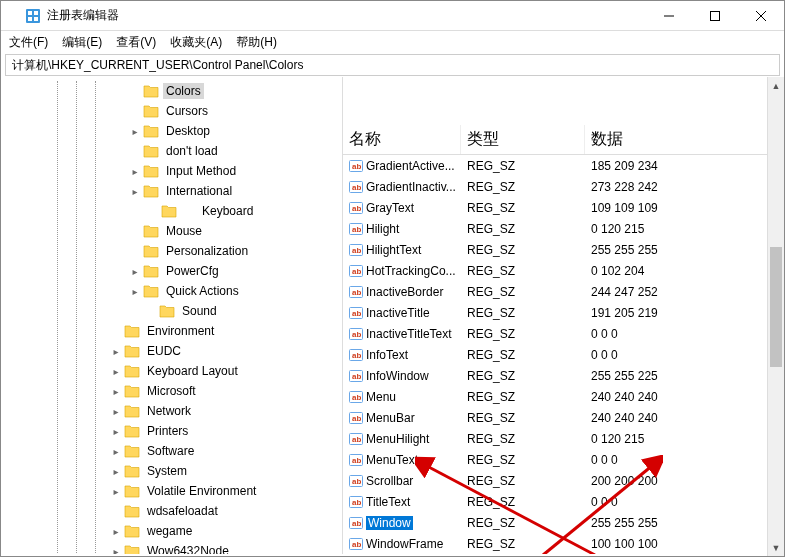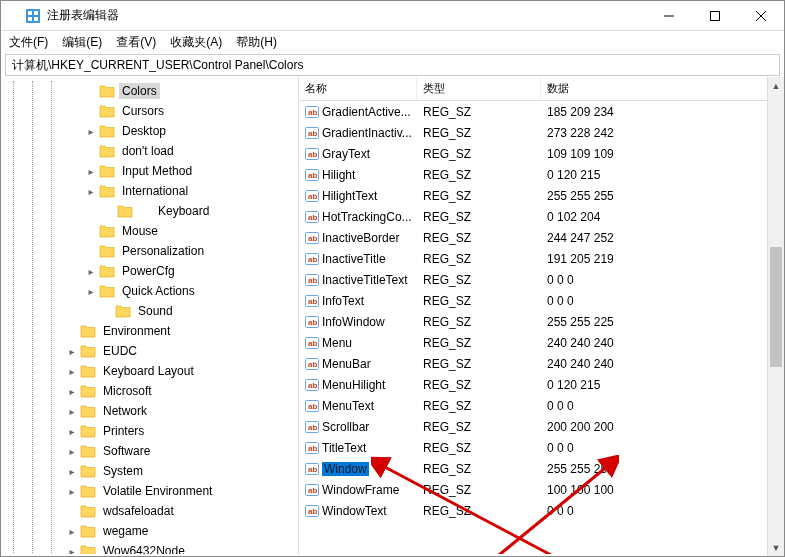--- a/index.html
+++ b/index.html
@@ -6,43 +6,43 @@
 body { font-family: "Microsoft YaHei", "Segoe UI", sans-serif; font-size: 12px; background: #fff; width: 785px; height: 557px; overflow: hidden; border: 1px solid #888; position: relative; }
 .titlebar { height: 30px; display: flex; align-items: center; padding-left: 24px; border-bottom: 1px solid #ddd; }
 .titlebar .icon { width: 16px; height: 16px; margin-right: 6px; }
 .titlebar .title { flex: 1; font-size: 12px; }
 .winbtns { display: flex; }
 .winbtn { width: 46px; height: 30px; display: flex; align-items: center; justify-content: center; }
 .menubar { height: 22px; display: flex; align-items: center; padding-left: 8px; gap: 14px; font-size: 12px; }
 .menubar span { cursor: default; }
 .addrbar { height: 22px; border: 1px solid #ccc; margin: 1px 4px; padding: 2px 6px; font-size: 12px; display: flex; align-items: center; }
 .content { display: flex; height: calc(557px - 30px - 22px - 24px - 4px); }
-.tree { width: 298px; border-right: 1px solid #ddd; overflow-y: auto; padding-top: 4px; position: relative; }
+.tree { width: 298px; border-right: 1px solid #ddd; overflow-y: auto; padding-top: 4px; position: relative; margin-left: 44px; }
 .tree-inner { position: relative; }
 .guides { position: absolute; left: 0; top: 0; bottom: 0; width: 298px; pointer-events: none; }
 .guide { position: absolute; top: 0; bottom: 0; border-left: 1px dotted #999; }
 .tree-item { height: 20px; display: flex; align-items: center; white-space: nowrap; position: relative; }
 .expander { width: 12px; text-align: center; color: #6a6a6a; font-size: 10px; display: inline-block; }
 .folder { width: 16px; height: 14px; display: inline-block; margin: 0 4px 0 2px; }
 .folder svg { display: block; }
 .tree-item .label { padding: 1px 3px; }
 .tree-item.selected .label { background: #d8d8d8; }
 .list { flex: 1; overflow: auto; position: relative; }
 .list-header { display: flex; border-bottom: 1px solid #ddd; position: sticky; top: 0; background: #fff; }
-.list-header .col { padding: 4px 6px; border-right: 1px solid #eee; font-size: 11px; }
+.list-header .col { padding: 4px 6px; border-right: 1px solid #eee; font-size: 16px; margin-top: 48px; }
 .col-name { width: 118px; }
 .col-type { width: 124px; }
 .col-data { flex: 1; }
 .list-row { display: flex; height: 21px; align-items: center; }
 .list-row .cell { padding: 0 6px; font-size: 12px; overflow: hidden; text-overflow: ellipsis; white-space: nowrap; }
 .cell-name { width: 118px; display: flex; align-items: center; gap: 3px; }
 .cell-type { width: 124px; }
 .cell-data { flex: 1; }
 .reg-icon { width: 14px; height: 14px; flex-shrink: 0; }
-.list-row.selected .cell-name .nametext { background: #0078d7; color: #0f172a; padding: 0 2px; }
+.list-row.selected .cell-name .nametext { background: #0078d7; color: #ffffff; padding: 0 2px; }
 .arrow { position: absolute; pointer-events: none; }
 .scrollbar-v { position: absolute; right: 0; top: 76px; bottom: 0; width: 17px; background: #f0f0f0; border-left: 1px solid #ddd; }
 .sb-btn { height: 17px; display: flex; align-items: center; justify-content: center; color: #555; font-size: 9px; }
 .sb-thumb { position: absolute; left: 2px; right: 2px; background: #c2c2c2; }
 </style>
 </head>
 <body>
 
 <div class="titlebar">
   <span class="icon">

